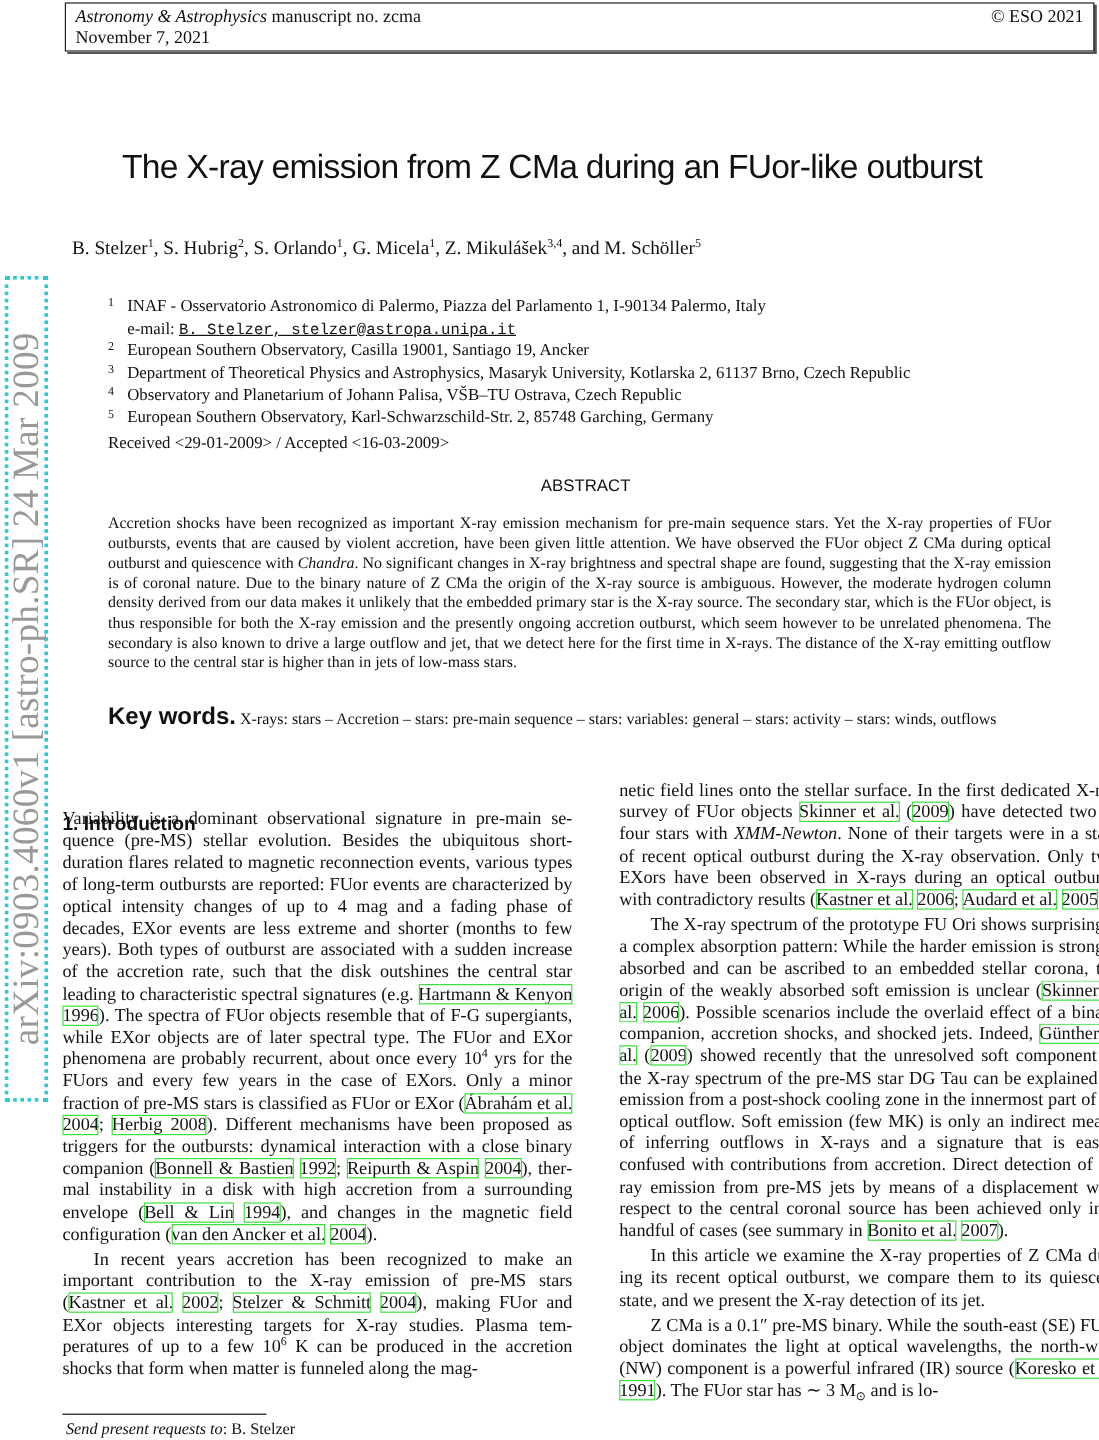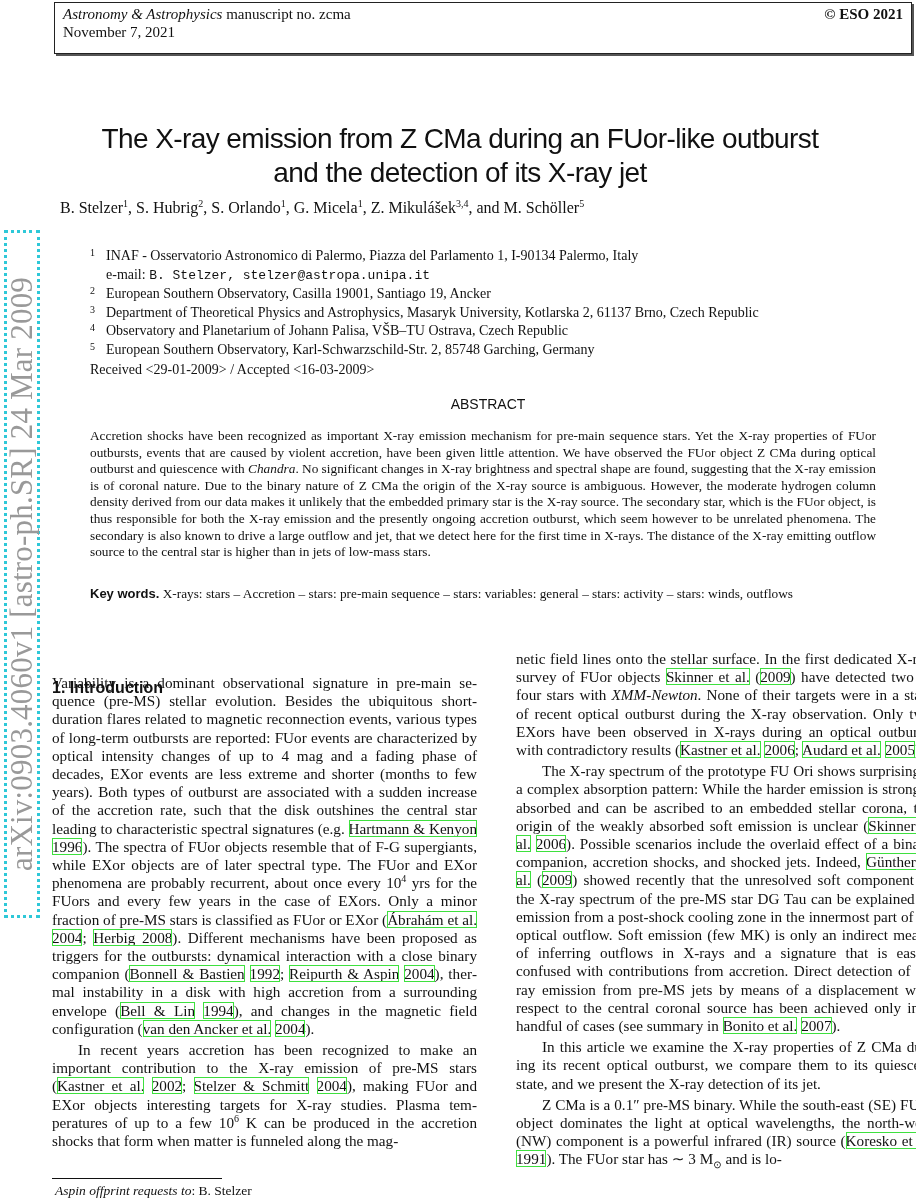--- a/index.html
+++ b/index.html
@@ -1,33 +1,33 @@
 <!DOCTYPE html>
 <html><head>
 <meta charset="utf-8">
 <style>
   html, body { margin: 0; padding: 0; background: #ffffff; }
   body { width: 916px; height: 1200px; position: relative; overflow: hidden; color: #111; font-family: "Liberation Serif", serif; }
-  .header-box { position: absolute; left: 54px; top: 2px; width: 858px; height: 52px; border: 1.5px solid #222; box-shadow: 2px 2px 0 #555; box-sizing: border-box; padding: 2px 8px; font-size: 15px; line-height: 18px; }
+  .header-box { position: absolute; left: 54px; top: 2px; width: 858px; height: 41px; border: 1.5px solid #222; box-shadow: 2px 2px 0 #555; box-sizing: border-box; padding: 2px 8px; font-size: 15px; line-height: 18px; }
   .header-box .journal { font-style: italic; }
-  .header-box .right { position: absolute; right: 8px; top: 2px; font-weight: bold; }
+  .header-box .right { position: absolute; right: 8px; top: 2px; }
   .arxiv-strip { position: absolute; left: 4px; top: 230px; width: 36px; height: 688px; border: 3px dotted #2ec8d8; box-sizing: border-box; }
   .arxiv-strip span { position: absolute; left: 50%; top: 50%; transform: translate(-50%,-50%) rotate(-90deg); white-space: nowrap; font-size: 31px; color: #999; font-family: "Liberation Serif", serif; letter-spacing: 0.2px; }
   .title { position: absolute; left: 60px; top: 122px; width: 800px; text-align: center; font-family: "Liberation Sans", sans-serif; font-weight: normal; font-size: 28px; line-height: 34px; letter-spacing: -0.6px; }
   .authors { position: absolute; left: 60px; top: 199px; width: 800px; font-size: 16px; }
   sup { font-size: 10px; line-height: 0; }
   .affils { position: absolute; left: 90px; top: 247px; width: 810px; font-size: 14px; line-height: 18.5px; }
   .affil { position: relative; padding-left: 16px; }
   .affil sup { position: absolute; left: 0; top: 6px; }
-  .mono { font-family: "Liberation Mono", monospace; font-size: 13px; }
+  .mono { font-family: "Liberation Mono", monospace; font-size: 13px; text-decoration: underline; }
   .received { position: absolute; left: 90px; top: 362px; font-size: 14px; }
   .abstract-head { position: absolute; left: 60px; top: 396px; width: 856px; text-align: center; font-family: "Liberation Sans", sans-serif; font-weight: normal; font-size: 14px; }
   .abstract { position: absolute; left: 90px; top: 428px; width: 786px; font-size: 13.3px; line-height: 16.6px; text-align: justify; }
   .keywords { position: absolute; left: 90px; top: 586px; width: 800px; font-size: 13.3px; }
-  .keywords b { font-family: "Liberation Sans", sans-serif; font-size: 13px; }
+  .keywords b { font-family: "Liberation Sans", sans-serif; font-size: 20px; }
   .sec-head { position: absolute; left: 52px; top: 645px; font-family: "Liberation Sans", sans-serif; font-weight: bold; font-size: 16px; margin-top: 34px; }
   .col { position: absolute; font-size: 15.2px; line-height: 18.2px; text-align: justify; hyphens: manual; }
   .col-left { left: 52px; top: 674px; width: 425px; }
   .col-right { left: 516px; top: 650px; width: 416px; }
   .col p { margin: 0; }
   .col p.indent { text-indent: 26px; margin-top: 3px; }
   .cite { outline: 1.5px solid #3ee03e; outline-offset: -1px; }
   .footnote-rule { position: absolute; left: 52px; top: 1178px; width: 170px; border-top: 1.5px solid #111; }
   .footnote { position: absolute; left: 55px; top: 1183px; font-size: 13.5px; }
   .footnote i { font-style: italic; }
@@ -40,21 +40,20 @@
   <div>November 7, 2021</div>
   <div class="right">© ESO 2021</div>
 </div>
 
 <div class="arxiv-strip">
   <span>arXiv:0903.4060v1  [astro-ph.SR]  24 Mar 2009</span>
 </div>
 
 <div class="title">
   <div>The X-ray emission from Z CMa during an FUor-like outburst</div>
-  <div>and the detection of its X-ray jet</div>
 </div>
 
 <div class="authors" id="authors"><span>B. Stelzer</span><sup>1</sup>, <span>S. Hubrig</span><sup>2</sup>, <span>S. Orlando</span><sup>1</sup>, <span>G. Micela</span><sup>1</sup>, <span>Z. Mikulášek</span><sup>3,4</sup>, and <span>M. Schöller</span><sup>5</sup></div>
 
 <div class="affils">
   <div class="affil"><sup>1</sup><span>INAF - Osservatorio Astronomico di Palermo, Piazza del Parlamento 1, I-90134 Palermo, Italy</span></div>
   <div class="affil"><span>e-mail: </span><span class="mono">B. Stelzer, stelzer@astropa.unipa.it</span></div>
   <div class="affil"><sup>2</sup><span>European Southern Observatory, Casilla 19001, Santiago 19, Ancker</span></div>
   <div class="affil"><sup>3</sup><span>Department of Theoretical Physics and Astrophysics, Masaryk University, Kotlarska 2, 61137 Brno, Czech Republic</span></div>
   <div class="affil"><sup>4</sup><span>Observatory and Planetarium of Johann Palisa, VŠB–TU Ostrava, Czech Republic</span></div>
@@ -77,13 +76,13 @@
 </div>
 
 <div class="col col-right">
   <p id="p2cont">netic field lines onto the stellar surface. In the first dedicated X-ray survey of FUor objects <span class="cite">Skinner et al.</span> (<span class="cite">2009</span>) have detected two of four stars with <i>XMM-Newton</i>. None of their targets were in a state of recent optical outburst during the X-ray observa­tion. Only two EXors have been observed in X-rays during an optical outburst, with contradictory results (<span class="cite">Kastner et al.</span> <span class="cite">2006</span>; <span class="cite">Audard et al.</span> <span class="cite">2005</span>).</p>
   <p class="indent">The X-ray spectrum of the prototype FU Ori shows surpris­ingly a complex absorption pattern: While the harder emission is strongly absorbed and can be ascribed to an embedded stellar corona, the origin of the weakly absorbed soft emission is un­clear (<span class="cite">Skinner et al.</span> <span class="cite">2006</span>). Possible scenarios include the over­laid effect of a binary companion, accretion shocks, and shocked jets. Indeed, <span class="cite">Günther et al.</span> (<span class="cite">2009</span>) showed recently that the unre­solved soft component in the X-ray spectrum of the pre-MS star DG Tau can be explained as emission from a post-shock cool­ing zone in the innermost part of its optical outflow. Soft emis­sion (few MK) is only an indirect means of inferring outflows in X-rays and a signature that is easily confused with contribu­tions from accretion. Direct detection of X-ray emission from pre-MS jets by means of a displacement with respect to the cen­tral coronal source has been achieved only in a handful of cases (see summary in <span class="cite">Bonito et al.</span> <span class="cite">2007</span>).</p>
   <p class="indent">In this article we examine the X-ray properties of Z CMa dur­ing its recent optical outburst, we compare them to its quiescent state, and we present the X-ray detection of its jet.</p>
   <p class="indent">Z CMa is a 0.1″ pre-MS binary. While the south-east (SE) FUor object dominates the light at optical wavelengths, the north-west (NW) component is a powerful infrared (IR) source (<span class="cite">Koresko et al.</span> <span class="cite">1991</span>). The FUor star has ∼ 3 M<sub style="font-size: 10px;">⊙</sub> and is lo-</p>
 </div>
 
 <div class="footnote-rule"></div>
-<div class="footnote"><i>Aspin offprint requests to</i><span>: B. Stelzer</span></div>
+<div class="footnote"><i>Send present requests to</i><span>: B. Stelzer</span></div>
 
 </body></html>

